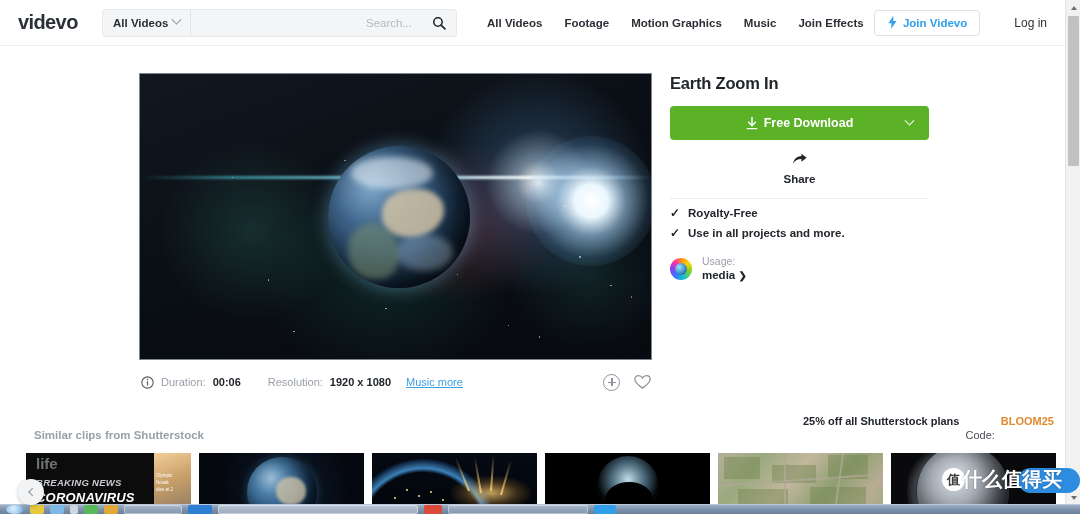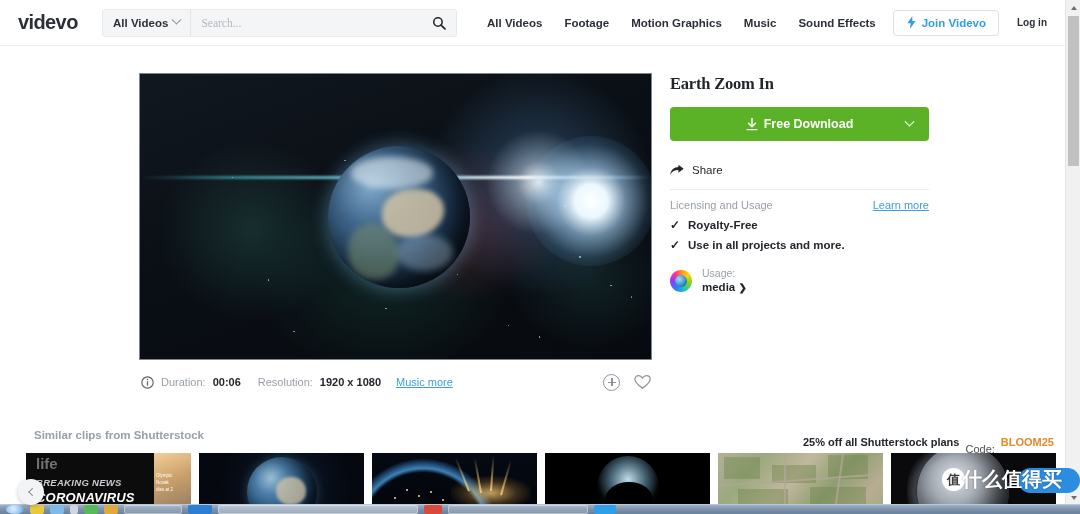--- a/index.html
+++ b/index.html
@@ -38,38 +38,39 @@
     border-right: 1px solid #e2e4e7;
     font-size: 11.5px; font-weight: 700; color: #2b2f36;
     white-space: nowrap;
   }
   .caret { display:inline-block; width: 7px; height: 7px;
     border-right: 1.4px solid #8a9099; border-bottom: 1.4px solid #8a9099;
     transform: rotate(45deg) translate(-2px,-2px); }
   .searchinput {
     flex: 1; border: 0; outline: 0; background: transparent;
     padding: 0 10px; font-size: 11.5px; color: #3a3f46;
-    font-family: Liberation Serif, serif;
+    font-family: Liberation Sans, sans-serif;
+    text-align: right;
   }
   .searchinput::placeholder { color: #b3b8bf; }
   .searchbtn { width: 34px; height: 26px; display:flex; align-items:center; justify-content:center; background:transparent; border:0; cursor:pointer; }
 
   .nav { display: flex; align-items: center; gap: 22px; margin-left: 30px; }
   .nav a { font-size: 11.5px; font-weight: 700; color: #2b2f36; text-decoration: none; white-space: nowrap; }
 
-  .hright { position:absolute; right: 18px; display: flex; align-items: center; gap: 18px; }
+  .hright { position:absolute; right: 18px; display: flex; align-items: center; gap: 34px; }
   .joinbtn {
     display:flex; align-items:center; gap:5px;
     height: 26px; padding: 0 12px;
     border: 1px solid #dde0e4; border-radius: 4px;
     background: #fff; color: #2e9fe8;
     font-size: 11.5px; font-weight: 700; cursor:pointer; white-space:nowrap;
     font-family: "Liberation Sans", sans-serif;
   }
-  .login { font-size: 10px; font-weight: 700; color: #2b2f36; text-decoration:none; white-space:nowrap; }
+  .login { font-size: 12px; font-weight: 400; color: #2b2f36; text-decoration:none; white-space:nowrap; }
 
   
   .player {
     position: absolute; left: 139px; top: 73px; width: 513px; height: 287px;
     border: 1px solid #7d8590;
     background: #0a0e14; overflow: hidden;
   }
   .space {
     position:absolute; inset:0;
     background:
@@ -125,50 +126,50 @@
   .mval { color: #22262b; font-weight: 700; }
   .showmore { color:#3b9fe0; font-size:11px; text-decoration:underline; margin-left:8px; cursor:pointer; }
   .metaright { position:absolute; right: 0; display:flex; align-items:center; gap: 14px; }
   .circicon { width:17px; height:17px; border:1.3px solid #8d939b; border-radius:50%; position:relative; cursor:pointer; }
   .circicon::before, .circicon::after { content:""; position:absolute; background:#8d939b; }
   .circicon::before { left:3.5px; top:7.3px; width:8px; height:1.3px; }
   .circicon::after { left:7.3px; top:3.5px; width:1.3px; height:8px; }
 
   
   .side { position:absolute; left: 670px; top: 74px; width: 259px; }
-  .title { font-size: 16.5px; font-weight: 700; color: #22262b; letter-spacing:-0.2px;font-family:Liberation Serif, serif; }
+  .title { font-size: 16.5px; font-weight: 700; color: #22262b; letter-spacing:-0.2px; }
   .dlbtn {
     margin-top: 13px; width: 259px; height: 34px;
     background: #5cb226; border: 0; border-radius: 4px;
     color: #fff; font-size: 12.5px; font-weight: 700;
     display:flex; align-items:center; justify-content:center; gap:6px;
     position:relative; cursor:pointer;
     font-family: "Liberation Sans", sans-serif;
   }
   .dlcaret { position:absolute; right: 16px; width:7px; height:7px;
     border-right:1.6px solid #fff; border-bottom:1.6px solid #fff;
     transform: rotate(45deg) translate(-2px,-2px); }
-  .share { margin-top: 23px; display:flex; align-items:center; gap:8px; font-size:11.5px; font-weight:400; color:#22262b; cursor:pointer; }
+  .share { margin-top: 13px; display:flex; align-items:center; gap:8px; font-size:11.5px; font-weight:700; color:#22262b; cursor:pointer;flex-direction:column; }
   .rule { margin-top: 13px; border-top: 1px solid #e9ebee; }
   .licrow { margin-top: 9px; display:flex; align-items:center; justify-content:space-between; }
   .lictitle { font-size: 11px; color: #9aa0a8; }
   .learnmore { font-size: 11px; color:#3b9fe0; text-decoration:underline; cursor:pointer; }
   .bullet { margin-top: 8px; display:flex; align-items:center; gap:8px; font-size:11.5px; font-weight:700; color:#22262b; }
   .chk { color:#22262b; font-size: 12px; line-height:1; }
   .authorbox { margin-top: 16px; display:flex; align-items:center; gap:10px; }
   .avatar { width: 22px; height: 22px; border-radius:50%; position:relative; overflow:hidden;
     background: conic-gradient(#ff8a1f 0deg, #ffd400 50deg, #7ed321 105deg, #19c3c9 160deg, #2f7bff 215deg, #8b3df0 270deg, #ff2fa0 320deg, #ff8a1f 360deg); }
   .avatar::after { content:""; position:absolute; left:5px; top:5px; width:12px; height:12px; border-radius:50%;
     background: radial-gradient(circle at 35% 35%, #9fe0f5 0%, #3f8fd0 55%, #123b63 100%); }
   .alabel { font-size: 10.5px; color:#9aa0a8; line-height: 1.25; }
   .aname { font-size: 11.5px; font-weight:700; color:#22262b; line-height:1.25; cursor:pointer; }
 
   
   .simhdr { position:absolute; left: 34px; top: 429px; font-size: 11.5px; font-weight:700; color:#9aa0a8; }
-  .promo { position:absolute; right: 26px; top: 429px; display:flex; align-items:center; gap:6px; font-size:11px; }
+  .promo { position:absolute; right: 26px; top: 415px; display:flex; gap:6px; font-size:11px; }
   .promo b { font-weight: 700; color:#22262b; }
   .promo .code { color:#4a4f56;margin-top:14px; }
   .promo .codeval { color:#e08a2e; font-weight:700; cursor:pointer; }
 
   .strip { position:absolute; left: 26px; top: 453px; width: 1035px; height: 59px; display:flex; gap: 8px; overflow:hidden; }
   .thumb { width: 165px; height: 59px; flex: 0 0 165px; position:relative; overflow:hidden; background:#000; }
 
   .t1 { background: linear-gradient(to right, #e8c089 0%, #d9a45f 100%); }
   .t1 .blk { position:absolute; left:0; top:0; width: 128px; height:100%; background:#0c0c0c; }
   .t1 .life { position:absolute; left: 10px; top: 2px; font-size: 15px; font-weight:700; color:#6e7378; font-family:"Liberation Sans", sans-serif; }
@@ -265,21 +266,21 @@
           <line x1="13" y1="13" x2="18.5" y2="18.5" stroke="#22262b" stroke-width="2.4" stroke-linecap="round"></line>
         </svg>
       </button>
     </div>
 
     <div class="nav">
       <a href="#">All Videos</a>
       <a href="#">Footage</a>
       <a href="#">Motion Graphics</a>
       <a href="#">Music</a>
-      <a href="#">Sound Effects</a>
+      <a href="#">Join Effects</a>
       <a href="#">Help</a>
     </div>
 
     <div class="hright">
       <button class="joinbtn">
         <svg width="11" height="13" viewBox="0 0 12 16">
           <polygon points="7,0 1,9 5,9 4,16 11,6 7,6" fill="#2e9fe8"></polygon>
         </svg>
         <span>Join Videvo</span>
       </button>
@@ -313,21 +314,21 @@
 
   <div class="metarow">
     <div class="metaleft">
       <svg width="13" height="13" viewBox="0 0 16 16">
         <circle cx="8" cy="8" r="7" fill="none" stroke="#5c6269" stroke-width="1.4"></circle>
         <circle cx="8" cy="4.3" r="1" fill="#5c6269"></circle>
         <rect x="7.25" y="6.4" width="1.5" height="5.4" fill="#5c6269"></rect>
       </svg>
       <span class="mlabel">Duration:</span>
       <span class="mval">00:06</span>
-      <span class="mlabel" style="margin-left:10px">Resolution:</span>
+      <span class="mlabel" style="margin-left:20px">Resolution:</span>
       <span class="mval">1920 x 1080</span>
       <span class="showmore">Music more</span>
     </div>
     <div class="metaright">
       <span class="circicon"></span>
       <svg width="17" height="16" viewBox="0 0 20 18">
         <path d="M10 16.2 C3.2 11.4 1 8.6 1 5.8 C1 3.2 3 1.4 5.3 1.4 C7 1.4 8.9 2.4 10 4.2 C11.1 2.4 13 1.4 14.7 1.4 C17 1.4 19 3.2 19 5.8 C19 8.6 16.8 11.4 10 16.2 Z" fill="none" stroke="#8d939b" stroke-width="1.5"></path>
       </svg>
     </div>
   </div>
@@ -346,24 +347,20 @@
 
     <div class="share">
       <svg width="14" height="12" viewBox="0 0 16 13">
         <path d="M0 12 C1.5 5.5 5.5 3.4 9.6 3.2 L9.6 0.5 L15.6 5.2 L9.6 9.6 L9.6 6.6 C5.5 6.6 2.4 8.2 0 12 Z" fill="#22262b"></path>
       </svg>
       <span>Share</span>
     </div>
 
     <div class="rule"></div>
 
-    <div class="licrow">
-      <span class="lictitle">Licensing and Usage</span>
-      <span class="learnmore">Learn more</span>
-    </div>
 
     <div class="bullet">
       <span class="chk">✓</span>
       <span>Royalty-Free</span>
     </div>
     <div class="bullet">
       <span class="chk">✓</span>
       <span>Use in all projects and more.</span>
     </div>
 

